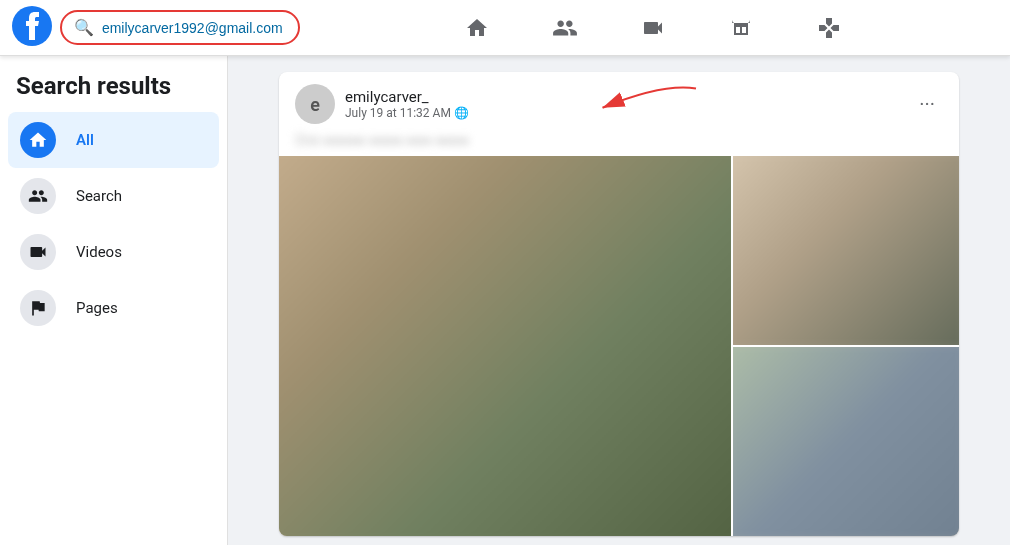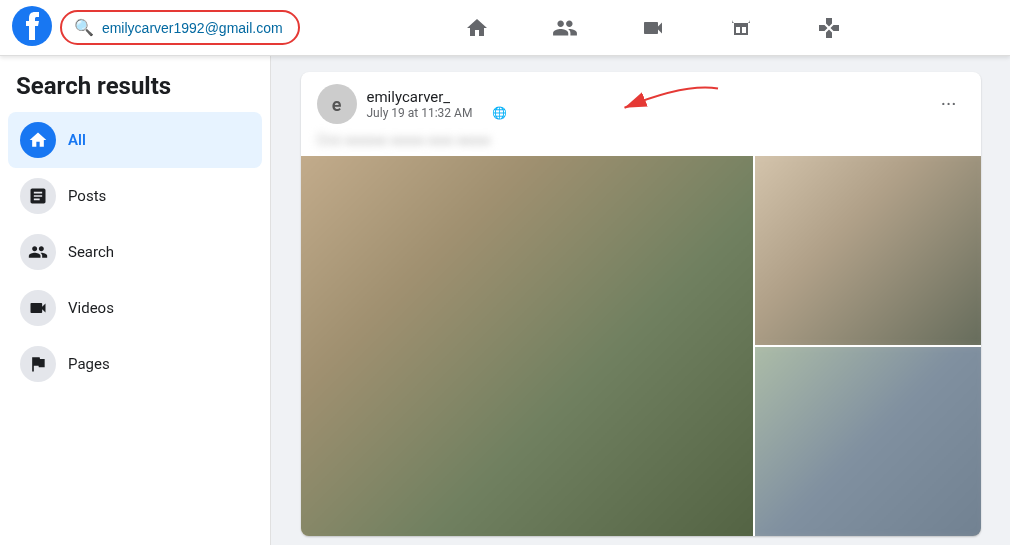--- a/index.html
+++ b/index.html
@@ -68,21 +68,21 @@
 
     
     .main-layout {
       display: flex;
       margin-top: 56px;
       height: calc(100vh - 56px);
     }
 
     
     .sidebar {
-      width: 271px;
+      width: 228px;
       background: #fff;
       flex-shrink: 0;
       padding: 16px 8px;
       overflow-y: auto;
       border-right: 1px solid #e0e0e0;
     }
 
     .sidebar-title {
       font-size: 24px;
       font-weight: 700;
@@ -93,21 +93,21 @@
     .sidebar-filters-label {
       font-size: 17px;
       font-weight: 600;
       color: #1c1e21;
       padding: 8px 8px 8px 8px;
     }
 
     .sidebar-item {
       display: flex;
       align-items: center;
-      gap: 12px;
+      gap: 20px;
       padding: 10px 12px;
       border-radius: 8px;
       cursor: pointer;
       color: #1c1e21;
       font-size: 15px;
       font-weight: 400;
     }
     .sidebar-item.active { background: #e7f3ff; color: #1877f2; font-weight: 600; }
 
     .sidebar-icon {
@@ -175,21 +175,21 @@
       font-size: 15px;
       font-weight: 400;
       color: #1c1e21;
     }
 
     .post-timestamp {
       font-size: 12px;
       color: #65676b;
       display: flex;
       align-items: center;
-      gap: 20px;
+      gap: 3px;
     }
 
     .post-more-btn {
       font-size: 20px;
       color: #65676b;
       cursor: pointer;
       padding: 4px 8px;
       border-radius: 50%;
     }
 
@@ -305,28 +305,20 @@
     <h1 class="sidebar-title">Search results</h1>
 
     <div id="sidebar-items">
         <div class="sidebar-item active">
           <div class="sidebar-icon">
             <svg width="20" height="20" viewBox="0 0 24 24" fill="currentColor">
               <path d="M10 20v-6h4v6h5v-8h3L12 3 2 12h3v8z"></path>
             </svg>
           </div>
           <span>All</span>
-        </div>
-        <div class="sidebar-item">
-          <div class="sidebar-icon">
-            <svg width="20" height="20" viewBox="0 0 24 24" fill="currentColor">
-              <path d="M19 3H5c-1.1 0-2 .9-2 2v14c0 1.1.9 2 2 2h14c1.1 0 2-.9 2-2V5c0-1.1-.9-2-2-2zm-5 14H7v-2h7v2zm3-4H7v-2h10v2zm0-4H7V7h10v2z"></path>
-            </svg>
-          </div>
-          <span>Posts</span>
         </div>
         <div class="sidebar-item">
           <div class="sidebar-icon">
             <svg width="20" height="20" viewBox="0 0 24 24" fill="currentColor">
               <path d="M16 11c1.66 0 2.99-1.34 2.99-3S17.66 5 16 5c-1.66 0-3 1.34-3 3s1.34 3 3 3zm-8 0c1.66 0 2.99-1.34 2.99-3S9.66 5 8 5C6.34 5 5 6.34 5 8s1.34 3 3 3zm0 2c-2.33 0-7 1.17-7 3.5V19h14v-2.5c0-2.33-4.67-3.5-7-3.5zm8 0c-.29 0-.62.02-.97.05 1.16.84 1.97 1.97 1.97 3.45V19h6v-2.5c0-2.33-4.67-3.5-7-3.5z"></path>
             </svg>
           </div>
           <span>Search</span>
         </div>
         <div class="sidebar-item">

